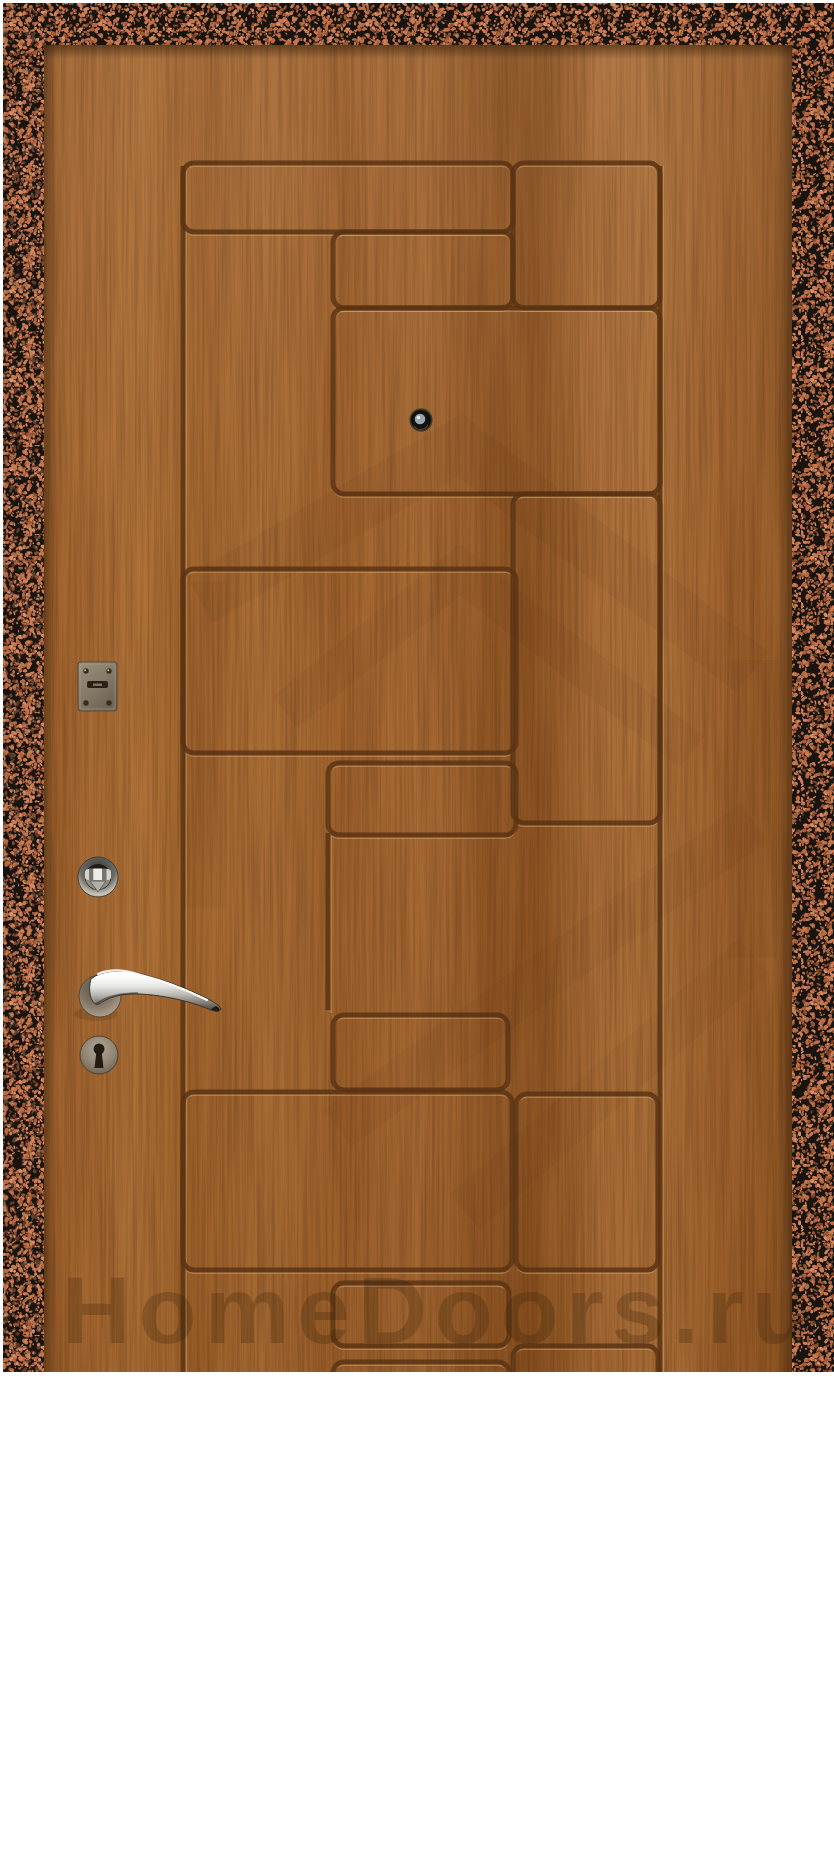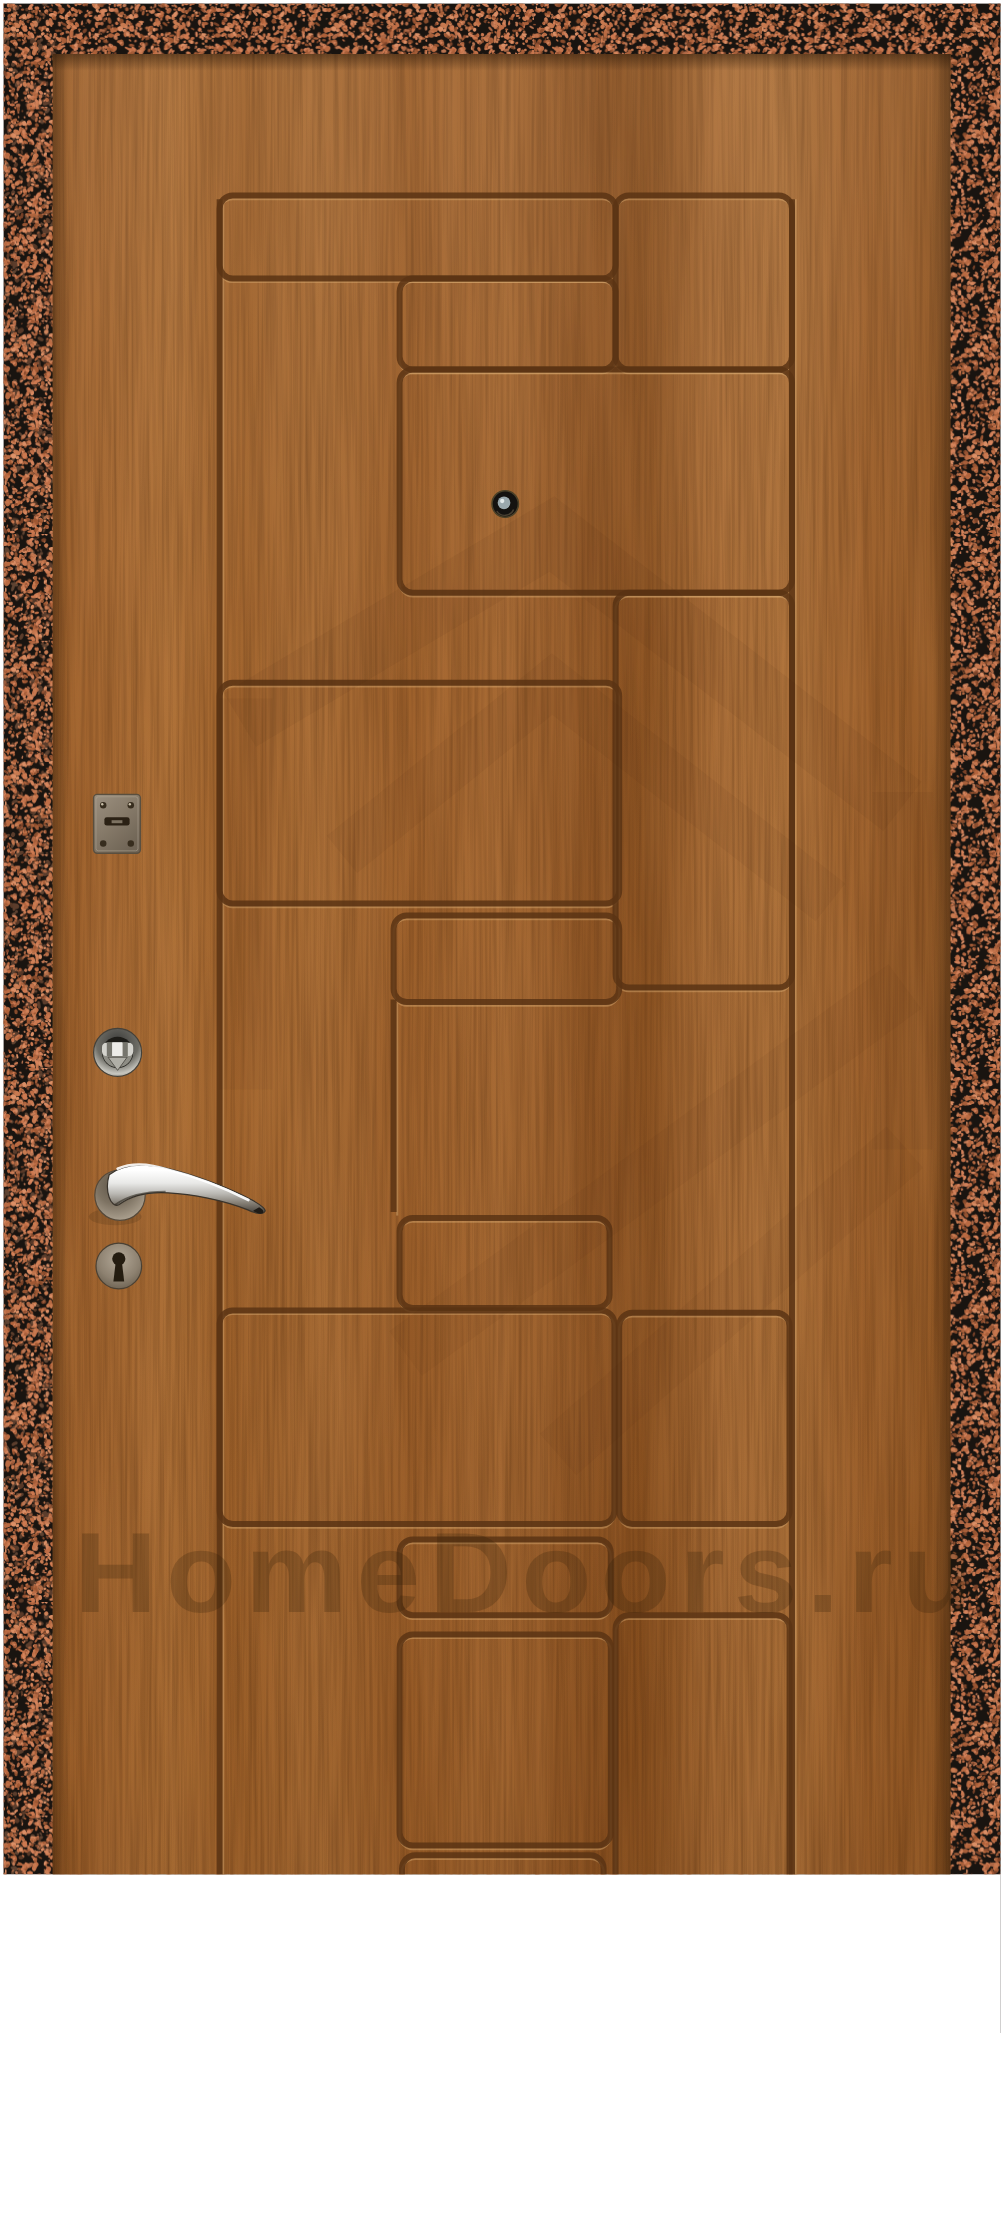--- a/index.html
+++ b/index.html
@@ -1,16 +1,16 @@
 <!DOCTYPE html>
 <html><head>
 <meta charset="utf-8">
 <style>
   html,body{margin:0;padding:0;background:#ffffff;}
-  #stage{position:relative;width:834px;height:1562px;overflow:hidden;background:#ffffff;}
+  #stage{position:relative;width:834px;height:1372px;overflow:hidden;background:#ffffff;}
   svg{position:absolute;left:0;top:0;}
 </style>
 </head>
 <body>
 <div id="stage">
 <svg width="834" height="1865" viewBox="0 0 834 1865" xmlns="http://www.w3.org/2000/svg">
 <defs>
 <pattern id="spotsA" x="0" y="0" width="89" height="89" patternUnits="userSpaceOnUse">
 <ellipse cx="85.9" cy="1.0" rx="2.8" ry="1.2" fill="#d2815a" transform="rotate(10 85.9 1.0)"></ellipse>
 <ellipse cx="71.6" cy="13.1" rx="1.7" ry="1.3" fill="#b96a42" transform="rotate(127 71.6 13.1)"></ellipse>

